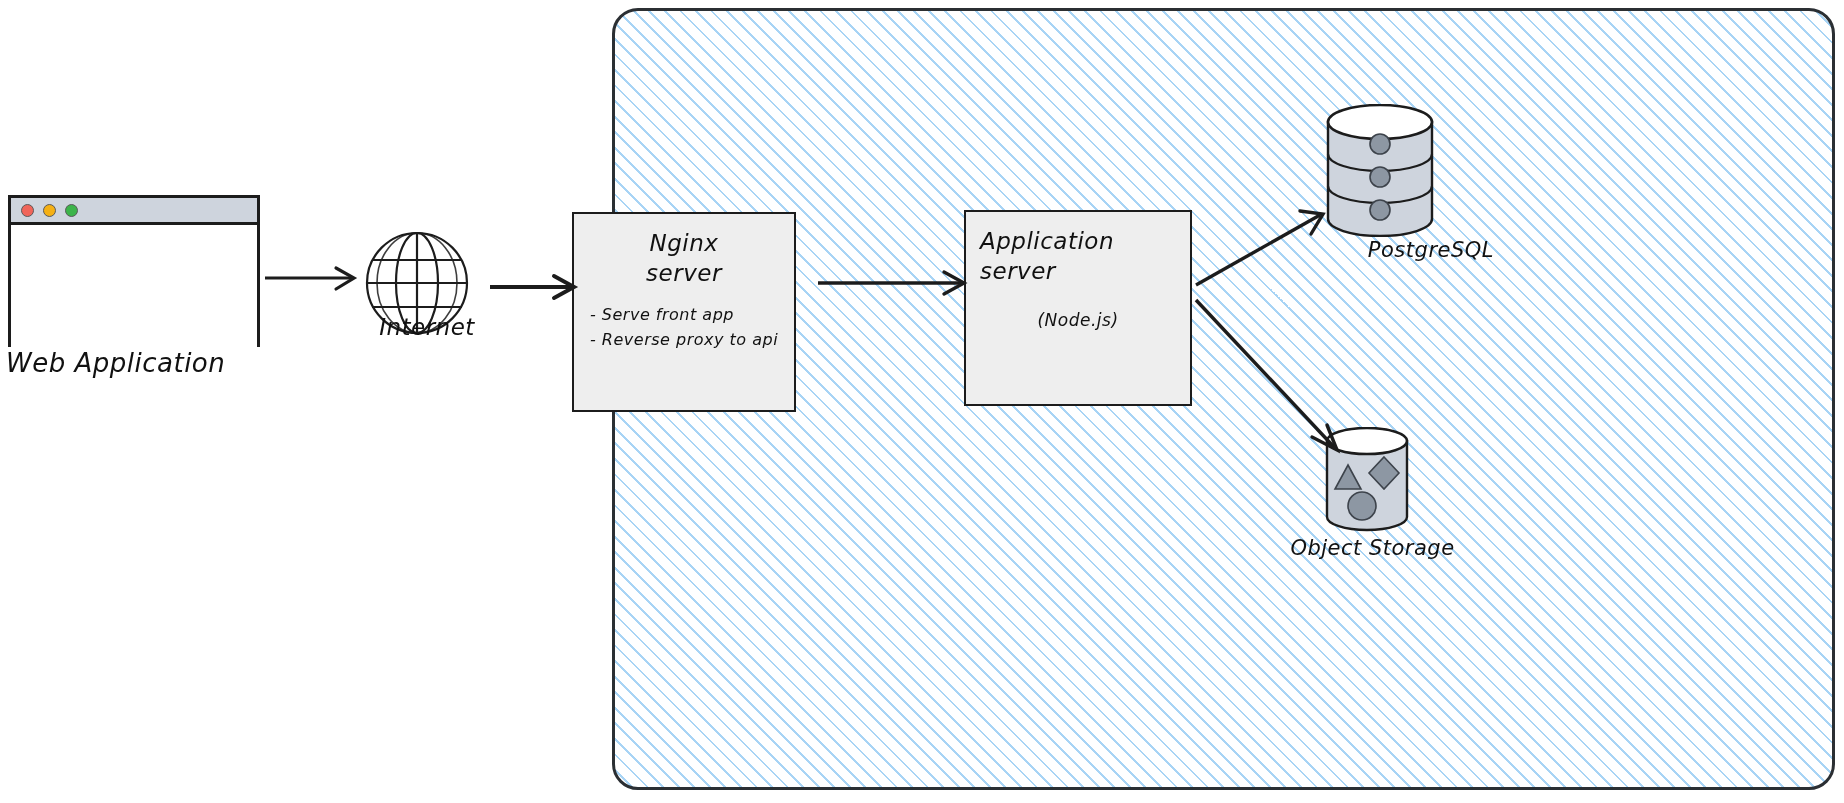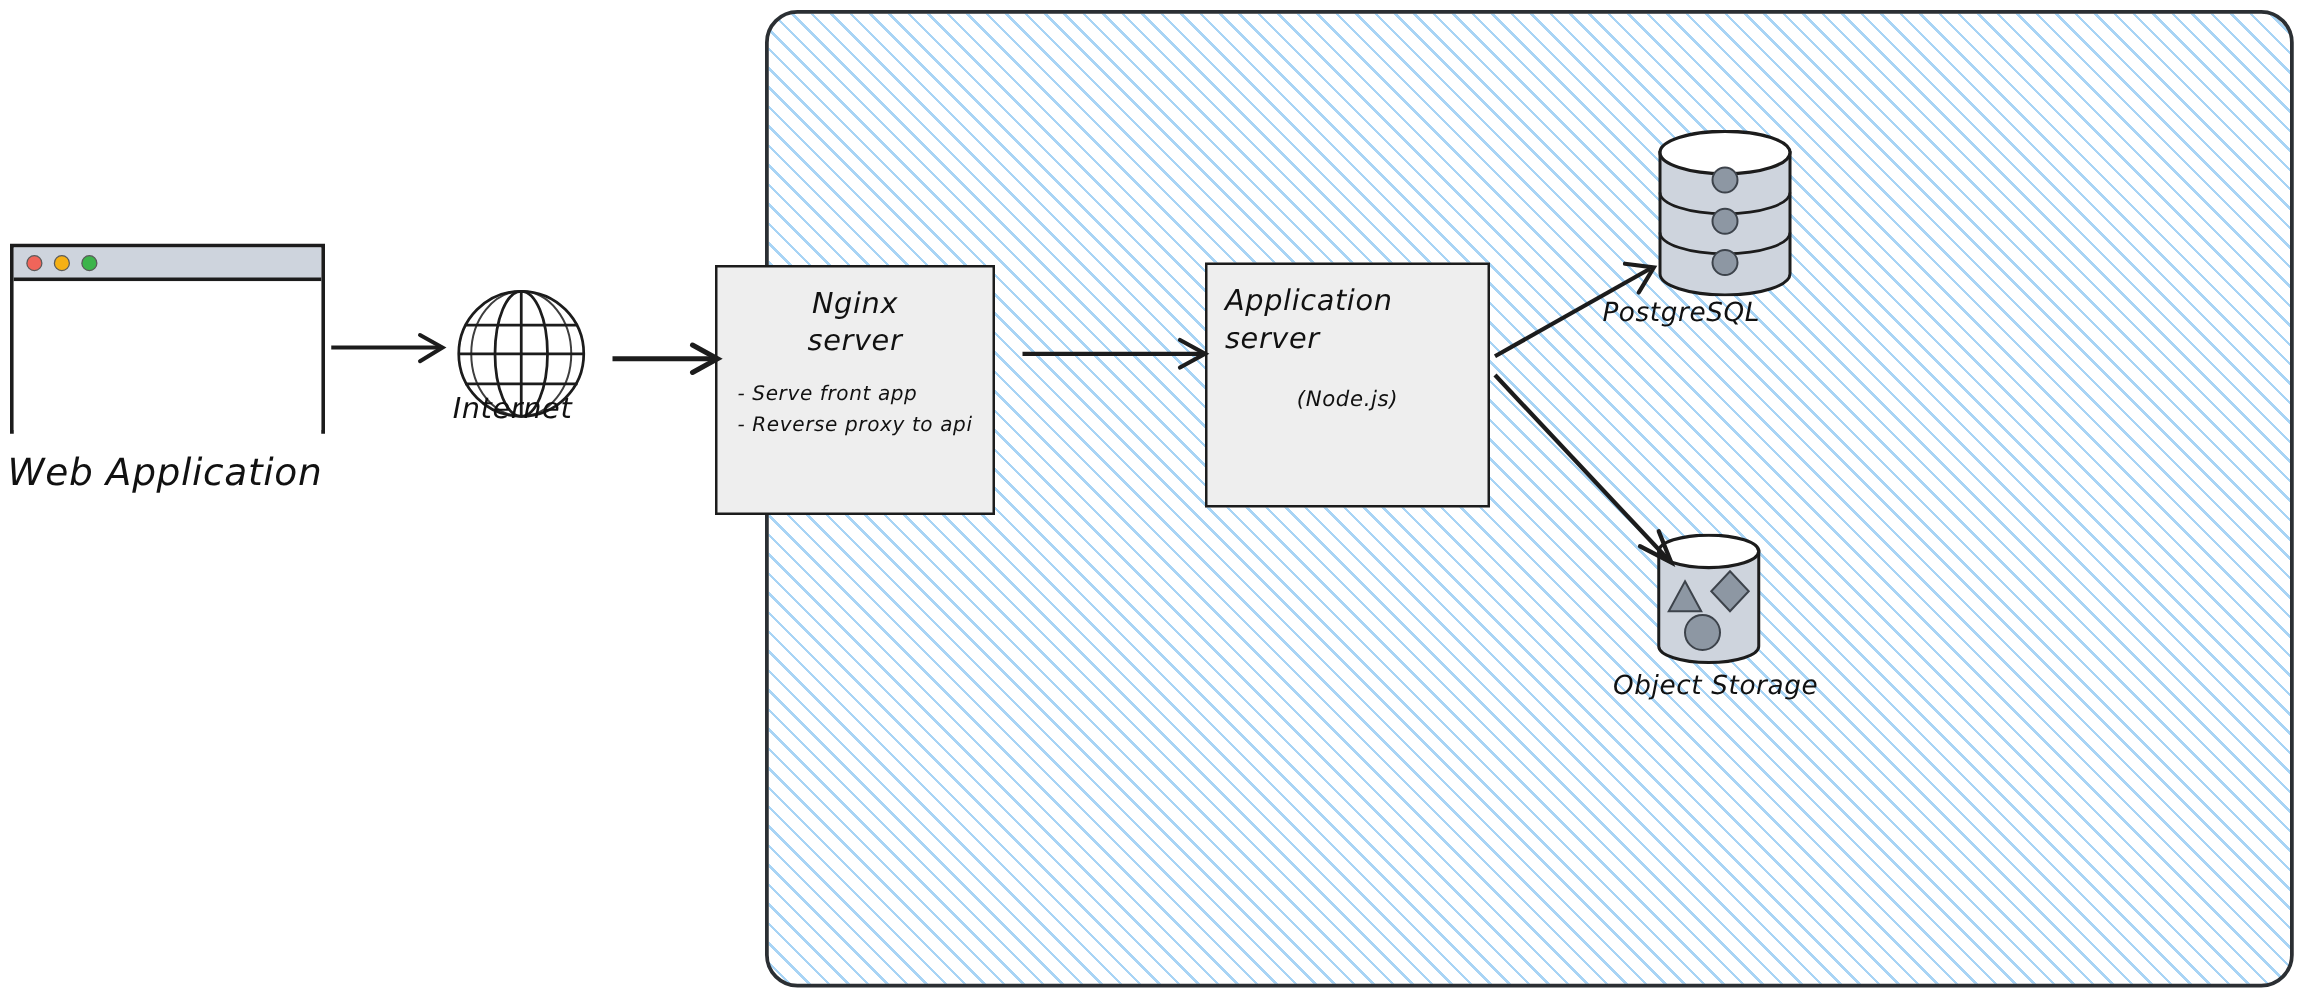--- a/index.html
+++ b/index.html
@@ -66,36 +66,36 @@
   .dot {
     width: 13px; height: 13px;
     border-radius: 50%;
     border: 1px solid #5a5a5a;
     box-sizing: border-box;
   }
   #browser-body { height: 100%; background: #fff; }
   #web-app-label {
     position: absolute;
     left: 6px;
-    top: 361px;
-    font-size: 30px;
+    top: 348px;
+    font-size: 26px;
     white-space: nowrap;
   }
 
   
   #internet-node {
     position: absolute;
     left: 362px;
     top: 228px;
     width: 110px;
     height: 115px;
   }
   #internet-label {
     position: absolute;
-    left: 345px;
+    left: 362px;
     top: 314px;
     width: 130px;
     text-align: center;
     font-size: 23px;
   }
 
   
   .node-box {
     position: absolute;
     box-sizing: border-box;
@@ -132,21 +132,21 @@
   
   .cyl-wrap { position: absolute; }
   #postgres-cyl { left: 1322px; top: 104px; width: 116px; height: 133px; }
   #objstore-cyl { left: 1322px; top: 427px; width: 90px; height: 108px; }
   .cyl-label {
     position: absolute;
     text-align: center;
     font-size: 21px;
     white-space: nowrap;
   }
-  #postgres-label { left: 1260px; top: 238px; width: 170px; }
+  #postgres-label { left: 1324px; top: 238px; width: 170px; text-align: right; }
   #objstore-label { left: 1280px; top: 536px; width: 185px; font-style: italic; }
 
   
   #arrow-layer {
     position: absolute;
     left: 0; top: 0;
     width: 1844px; height: 803px;
     pointer-events: none;
   }
   .arrow-line { stroke: #1c1c1c; fill: none; }

